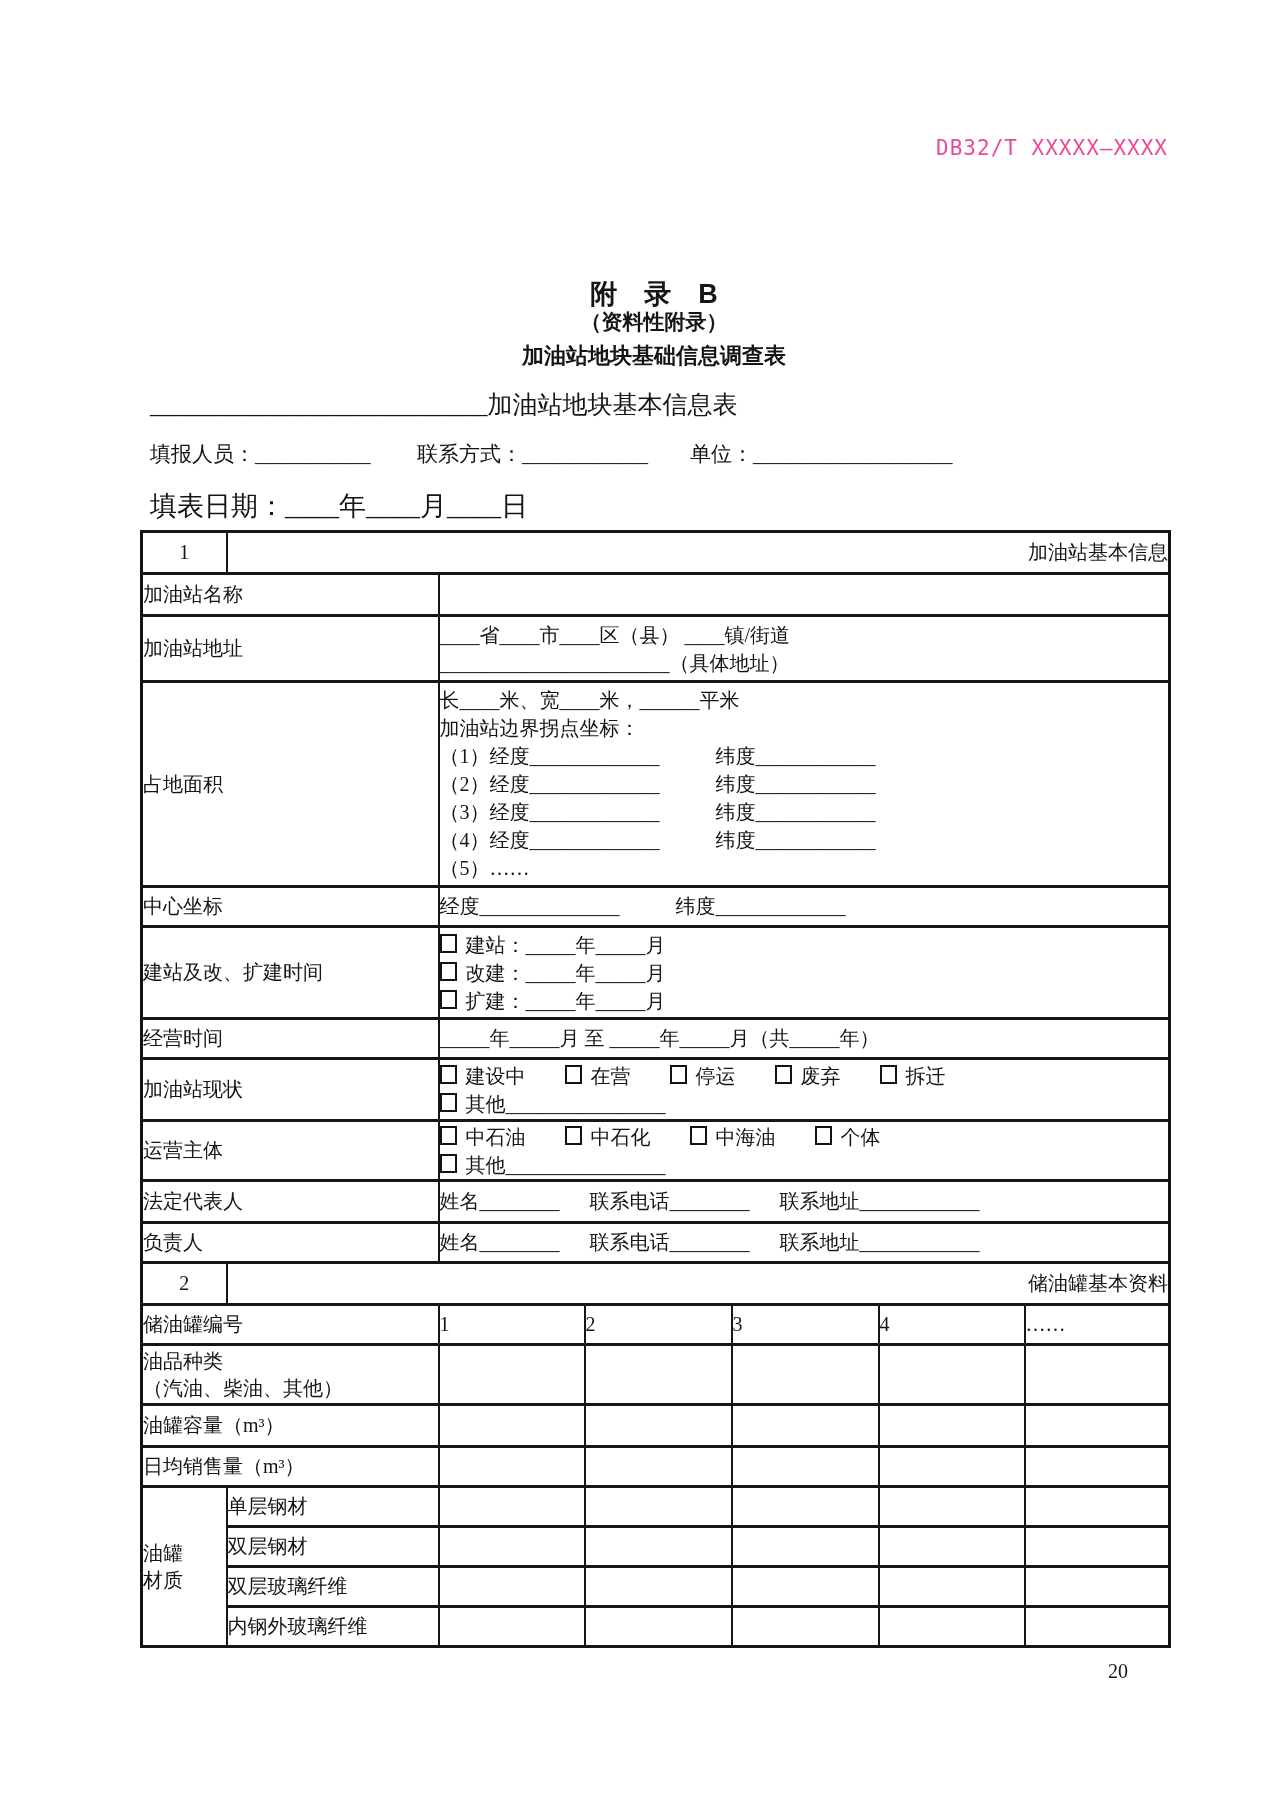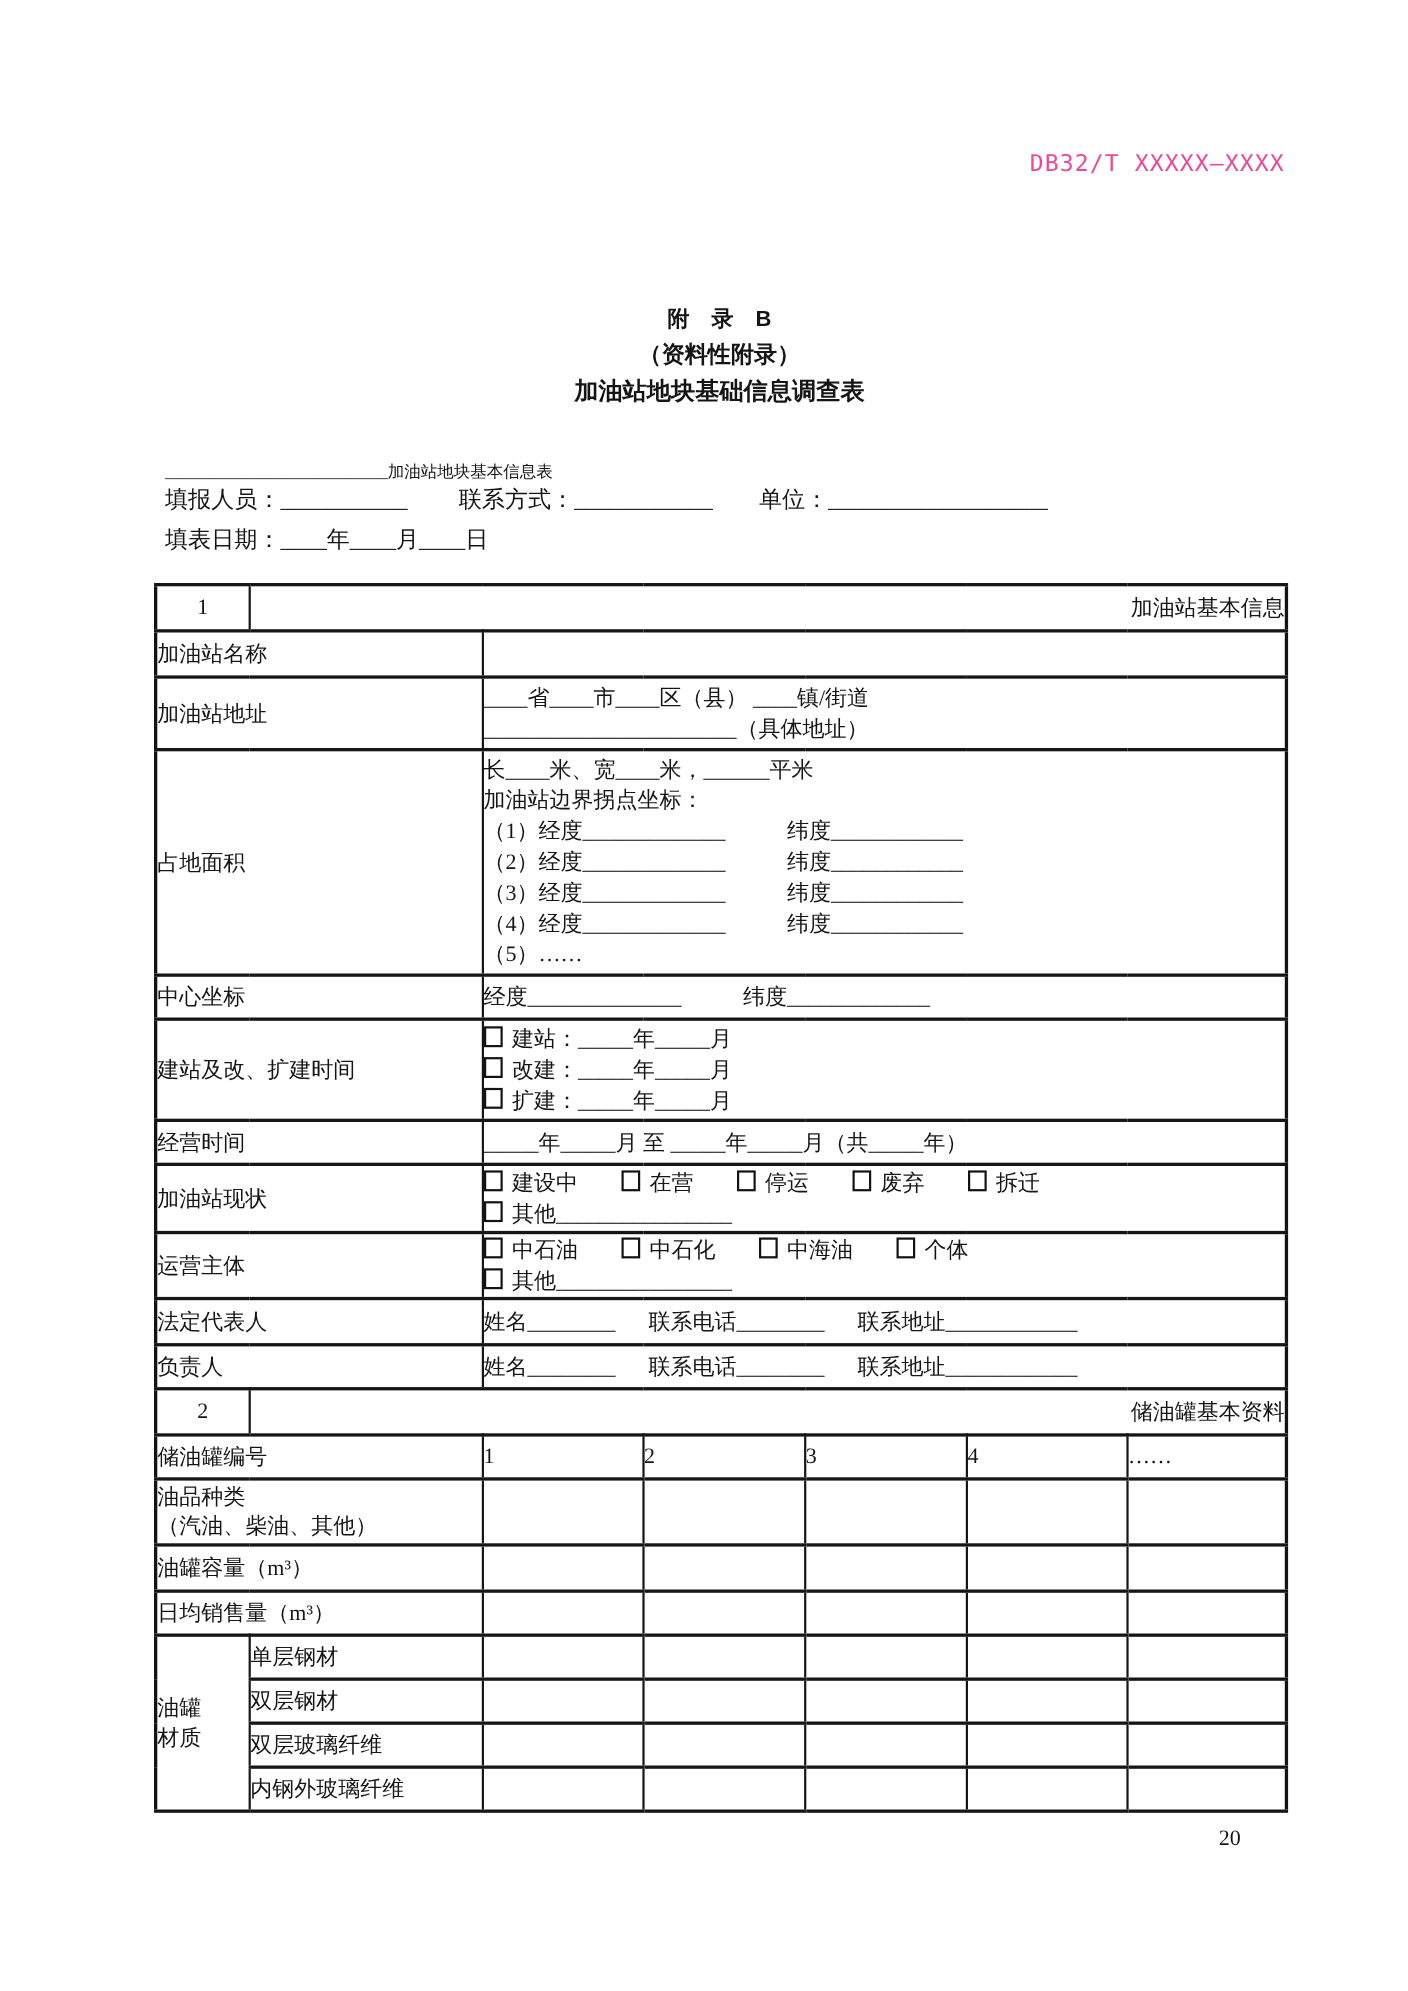--- a/index.html
+++ b/index.html
@@ -11,30 +11,30 @@
     font-family:"Liberation Serif","DejaVu Serif",serif;
     overflow:hidden;
   }
   .abs { position:absolute; }
   .doc-code {
     top:136px; right:112px;
     font-family:"DejaVu Sans Mono",monospace;
     font-size:21px; letter-spacing:1px; color:#ec4899;
   }
   .centered { left:140px; width:1028px; text-align:center; }
-  .t-appendix   { top:276px; font-family:"Liberation Sans","DejaVu Sans",sans-serif; font-weight:bold; font-size:20px; }
+  .t-appendix   { top:276px; font-family:"Liberation Sans","DejaVu Sans",sans-serif; font-weight:bold; font-size:27px; }
   .t-note       { top:308px; font-family:"Liberation Sans","DejaVu Sans",sans-serif; font-weight:bold; font-size:21px; }
   .t-main      { top:341px; font-family:"Liberation Sans","DejaVu Sans",sans-serif; font-weight:bold; font-size:22px; }
-  .intro-name { top:420px; left:150px; font-size:15px; }
+  .intro-name { top:388px; left:150px; font-size:25px; }
   .intro-people { top:440px; left:150px; width:1018px; height:28px; font-size:21px; }
   .grp { position:absolute; top:0; white-space:nowrap; }
   .g1 { left:0; }
   .g2 { left:252px;margin-left:15px; }
   .g3 { left:540px; }
-  .intro-date { top:476px; left:150px; font-size:21px; white-space:nowrap; }
+  .intro-date { top:488px; left:150px; font-size:27px; white-space:nowrap; }
   .blank { letter-spacing:0px; }
 
   .tbl-wrap { top:530px; left:140px; }
   table.form {
     border-collapse:collapse;
     table-layout:fixed;
     width:1028px;
     border:3px solid #131313;
   }
   table.form td {

